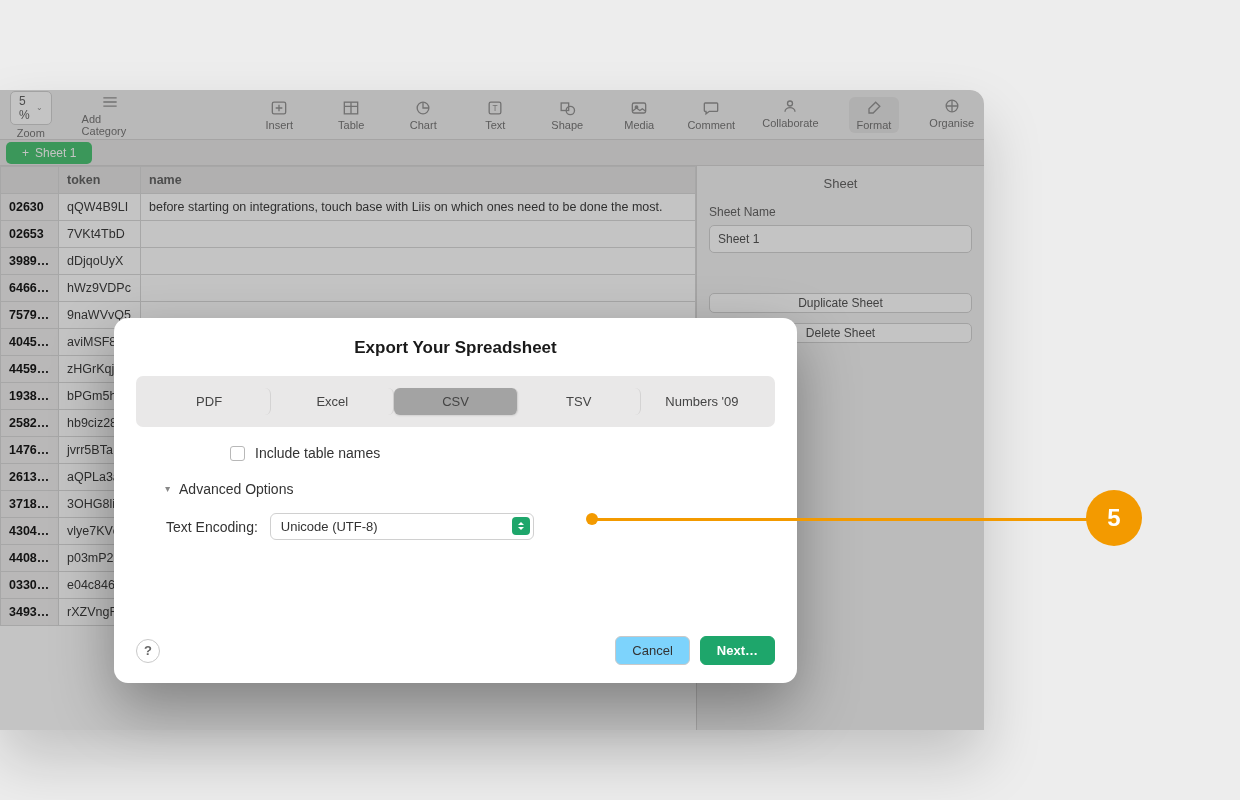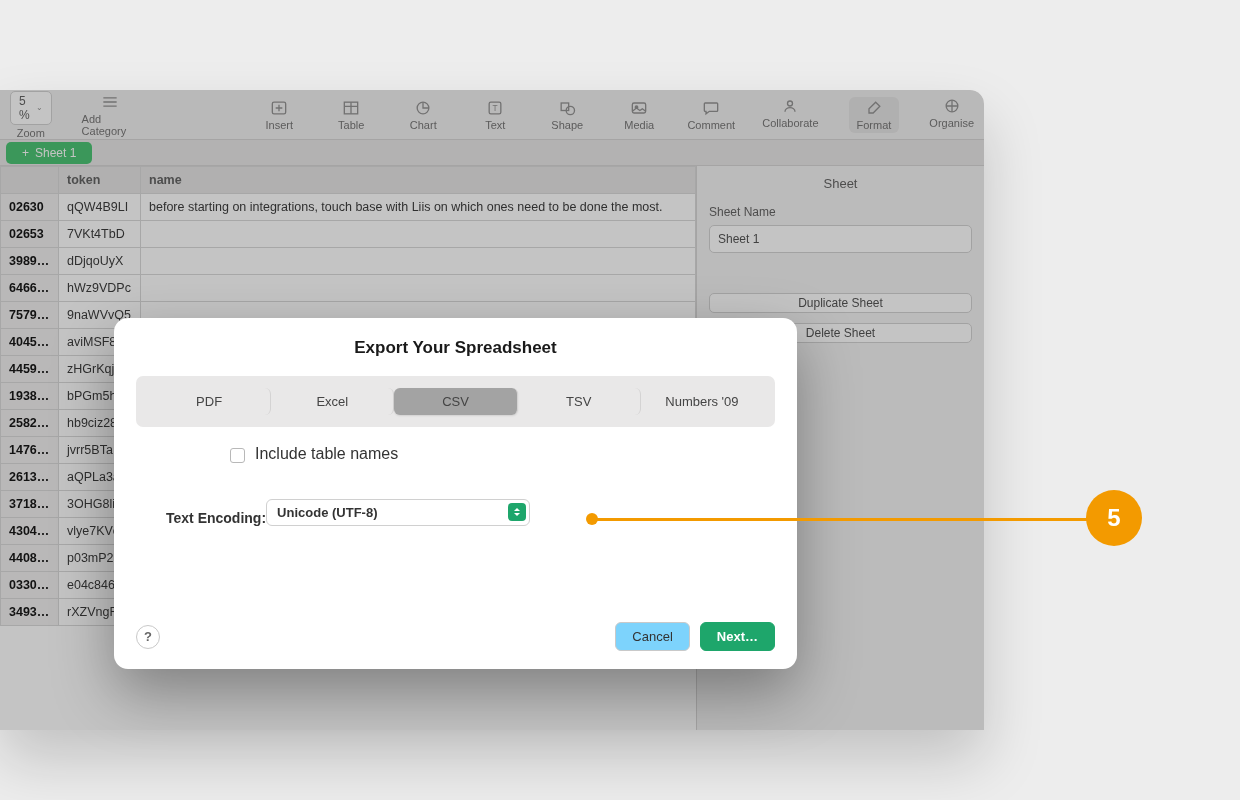--- a/index.html
+++ b/index.html
@@ -97,28 +97,28 @@
   .seg {
     display:flex; width:100%; background:#e9e8e8; border-radius:7px; padding:12px; margin-bottom:18px;
   }
   .seg-item{
     flex:1; text-align:center; font-size:13px; color:#444; padding:6px 0; border-radius:6px;
     border-right:1px solid #d4d3d3;
   }
   .seg-item:last-child{border-right:none;}
   .seg-item.active{ background:#a3a3a3; box-shadow:0 1px 2px rgba(0,0,0,.1); font-weight:500;}
   .dlg-body{ padding: 0 56px 0 84px; }
-  .check-row{ display:flex; align-items:flex-end; gap:10px; font-size:16px; color:#333; margin-bottom:20px; margin-left:10px;}
+  .check-row{ display:flex; align-items:center; gap:10px; font-size:14px; color:#333; margin-bottom:20px; margin-left:10px;}
   .checkbox{width:15px;height:15px;border:1px solid #b8b8b8;border-radius:3px;background:#fff;}
   .disclosure-row{display:flex;align-items:center;gap:8px;font-size:14px;color:#333;margin-bottom:16px; margin-left:-54px;}
   .chev{transform:rotate(90deg); color:#888; font-size:10px;}
-  .encoding-row{display:flex;align-items:flex-end;gap:0;font-size:14px;color:#333; margin-left:-54px;font-weight:bold;}
+  .encoding-row{display:flex;align-items:center;gap:12px;font-size:14px;color:#333; margin-left:-54px;}
   .select{
     flex:1; max-width:264px; border:1px solid #d0d0d0; border-radius:6px; padding:5px 32px 5px 10px;
-    font-size:13px; background:#fff; position:relative; color:#333;margin-top:16px;
+    font-size:13px; background:#fff; position:relative; color:#333;
   }
   .select-knob{
     position:absolute; right:3px; top:3px; width:18px; height:18px;
     background:#1ea66b; border-radius:4px; display:flex; flex-direction:column; align-items:center; justify-content:center;
   }
   .select-knob::before,.select-knob::after{content:"";width:0;height:0;border-left:3px solid transparent;border-right:3px solid transparent;}
   .select-knob::before{border-bottom:3px solid #fff;margin-bottom:2px;}
   .select-knob::after{border-top:3px solid #fff;}
   .dlg-footer{display:flex;align-items:center;margin-top:96px;}
   .help-btn{
@@ -370,20 +370,24 @@
       <div class="seg-item">TSV</div>
       <div class="seg-item">Numbers '09</div>
     </div>
 
   <div class="dlg-body">
     <div class="check-row">
       <div class="checkbox"></div>
       <span>Include table names</span>
     </div>
 
+    <div class="disclosure-row">
+      <span class="chev">▸</span>
+      <span>Advanced Options</span>
+    </div>
 
     <div class="encoding-row">
       <span>Text Encoding:</span>
       <div class="select">
         <span>Unicode (UTF-8)</span>
         <div class="select-knob"></div>
       </div>
     </div>
   </div>
 

